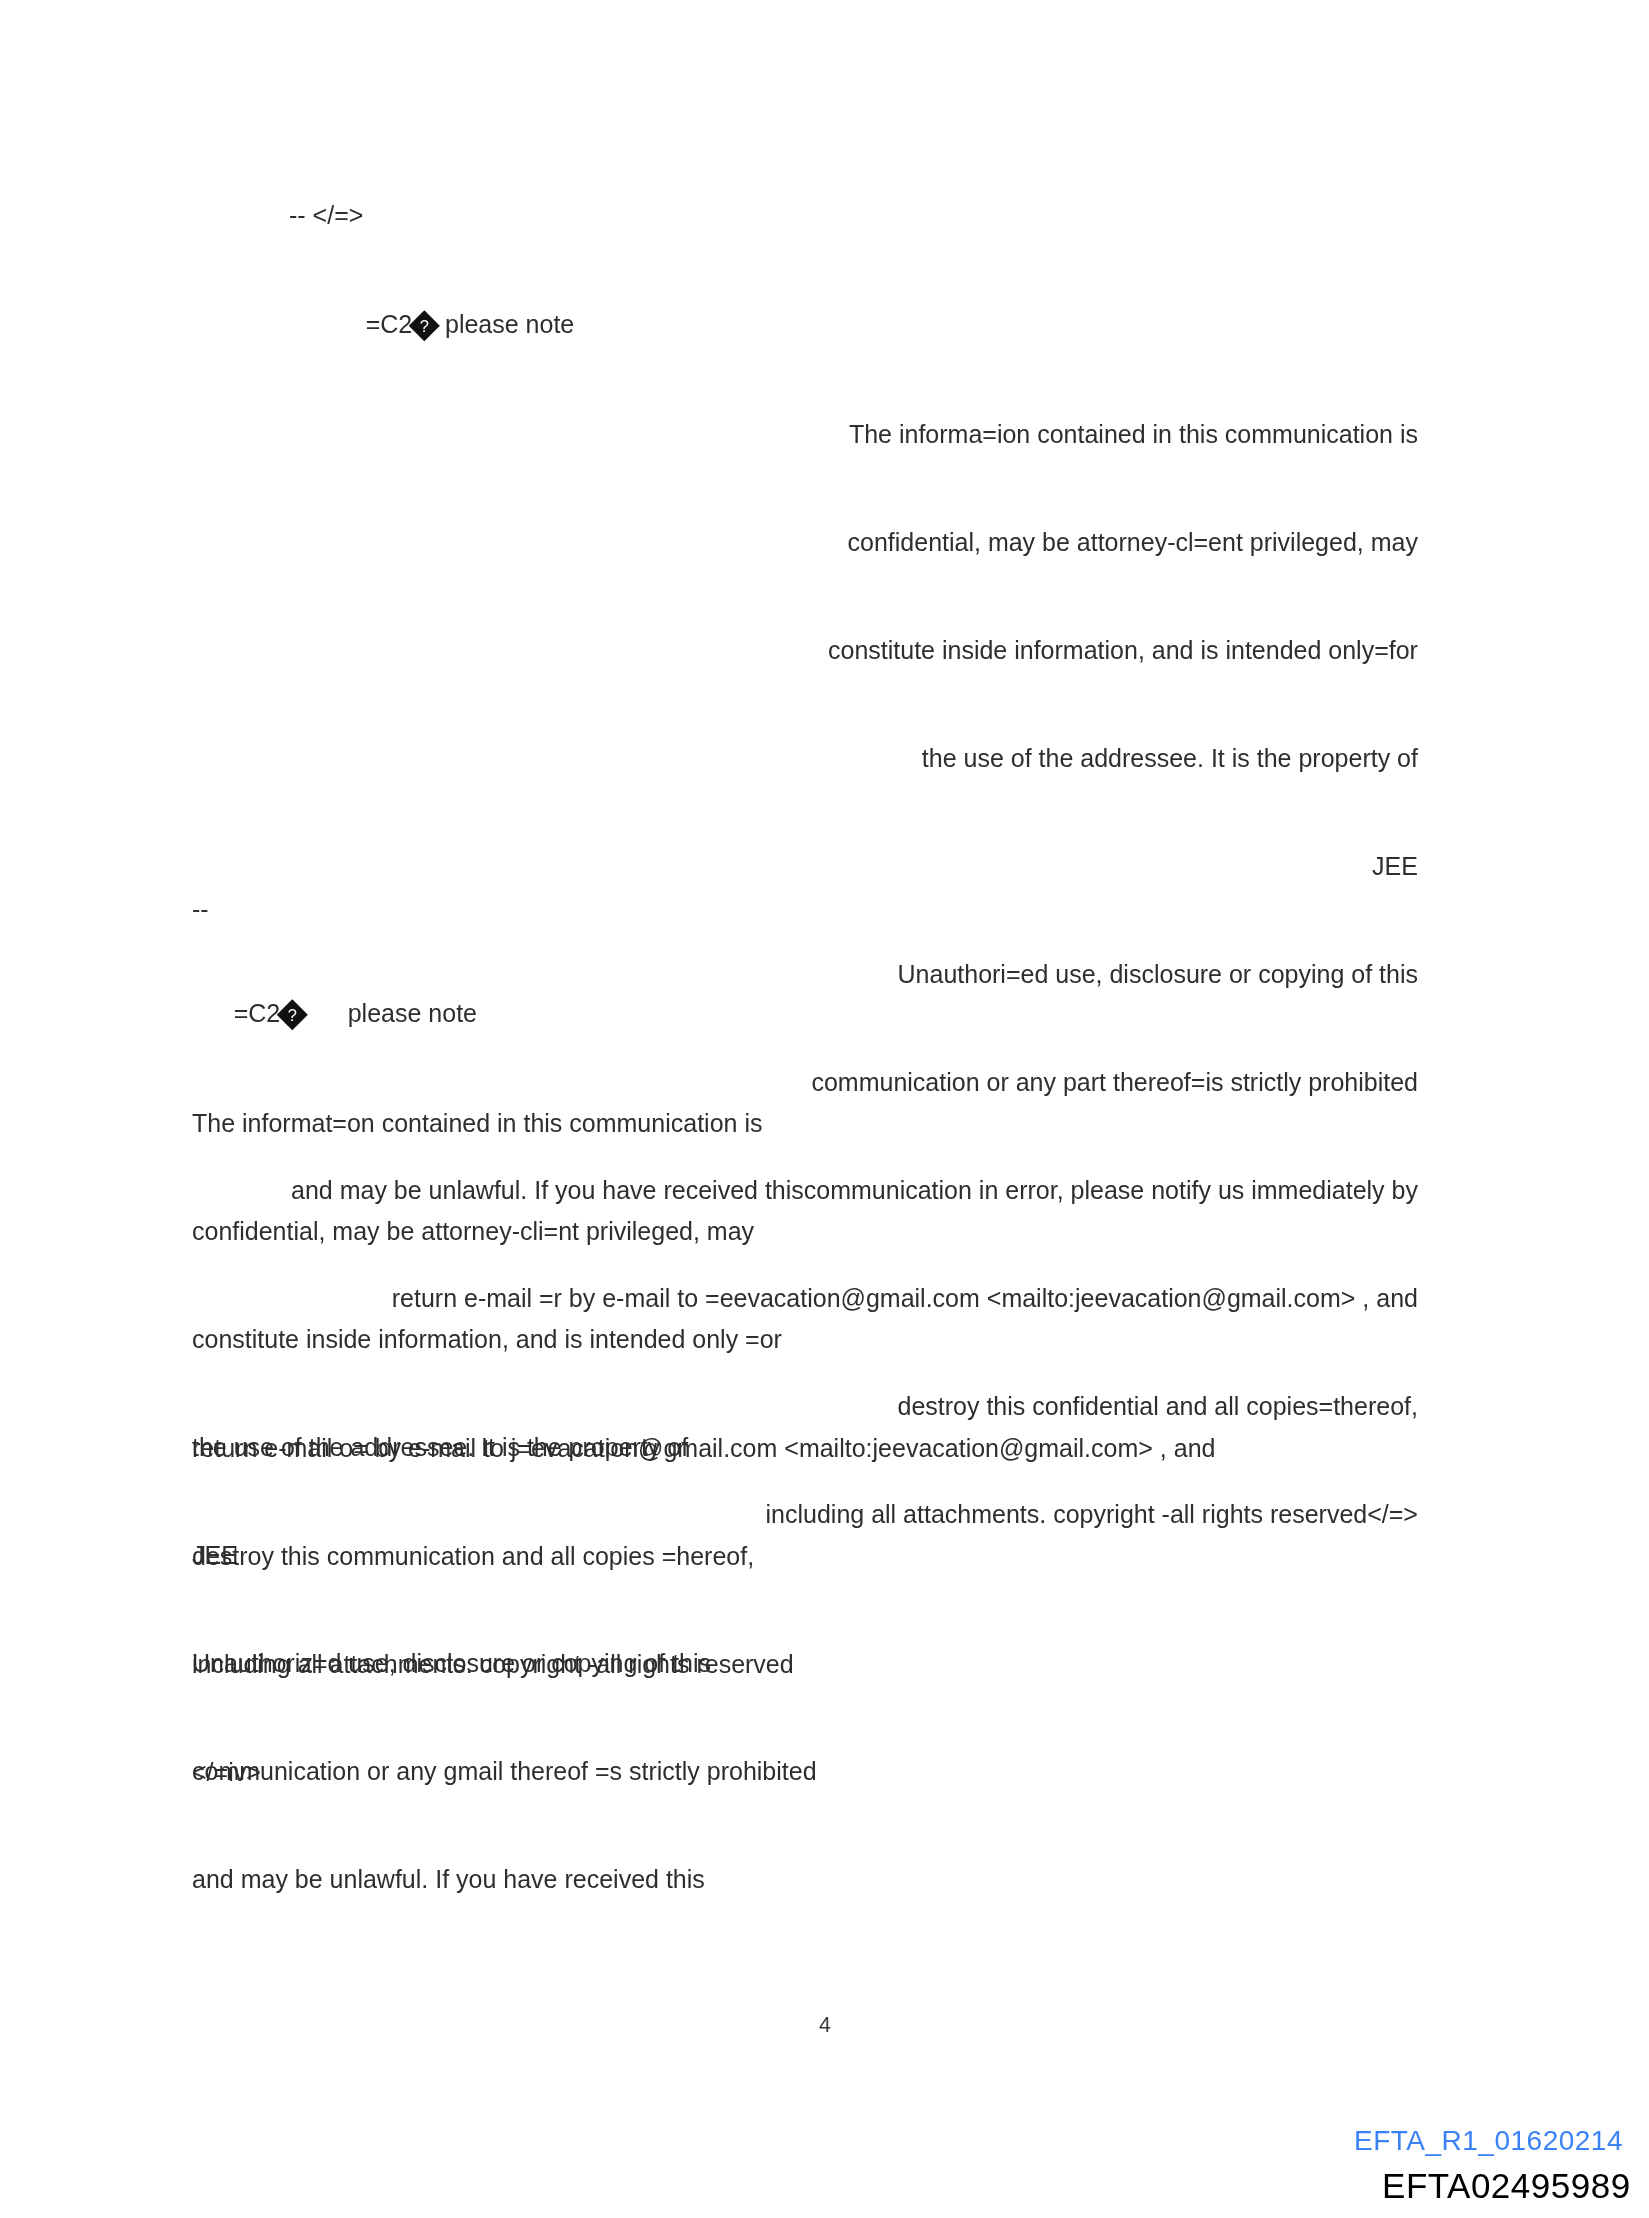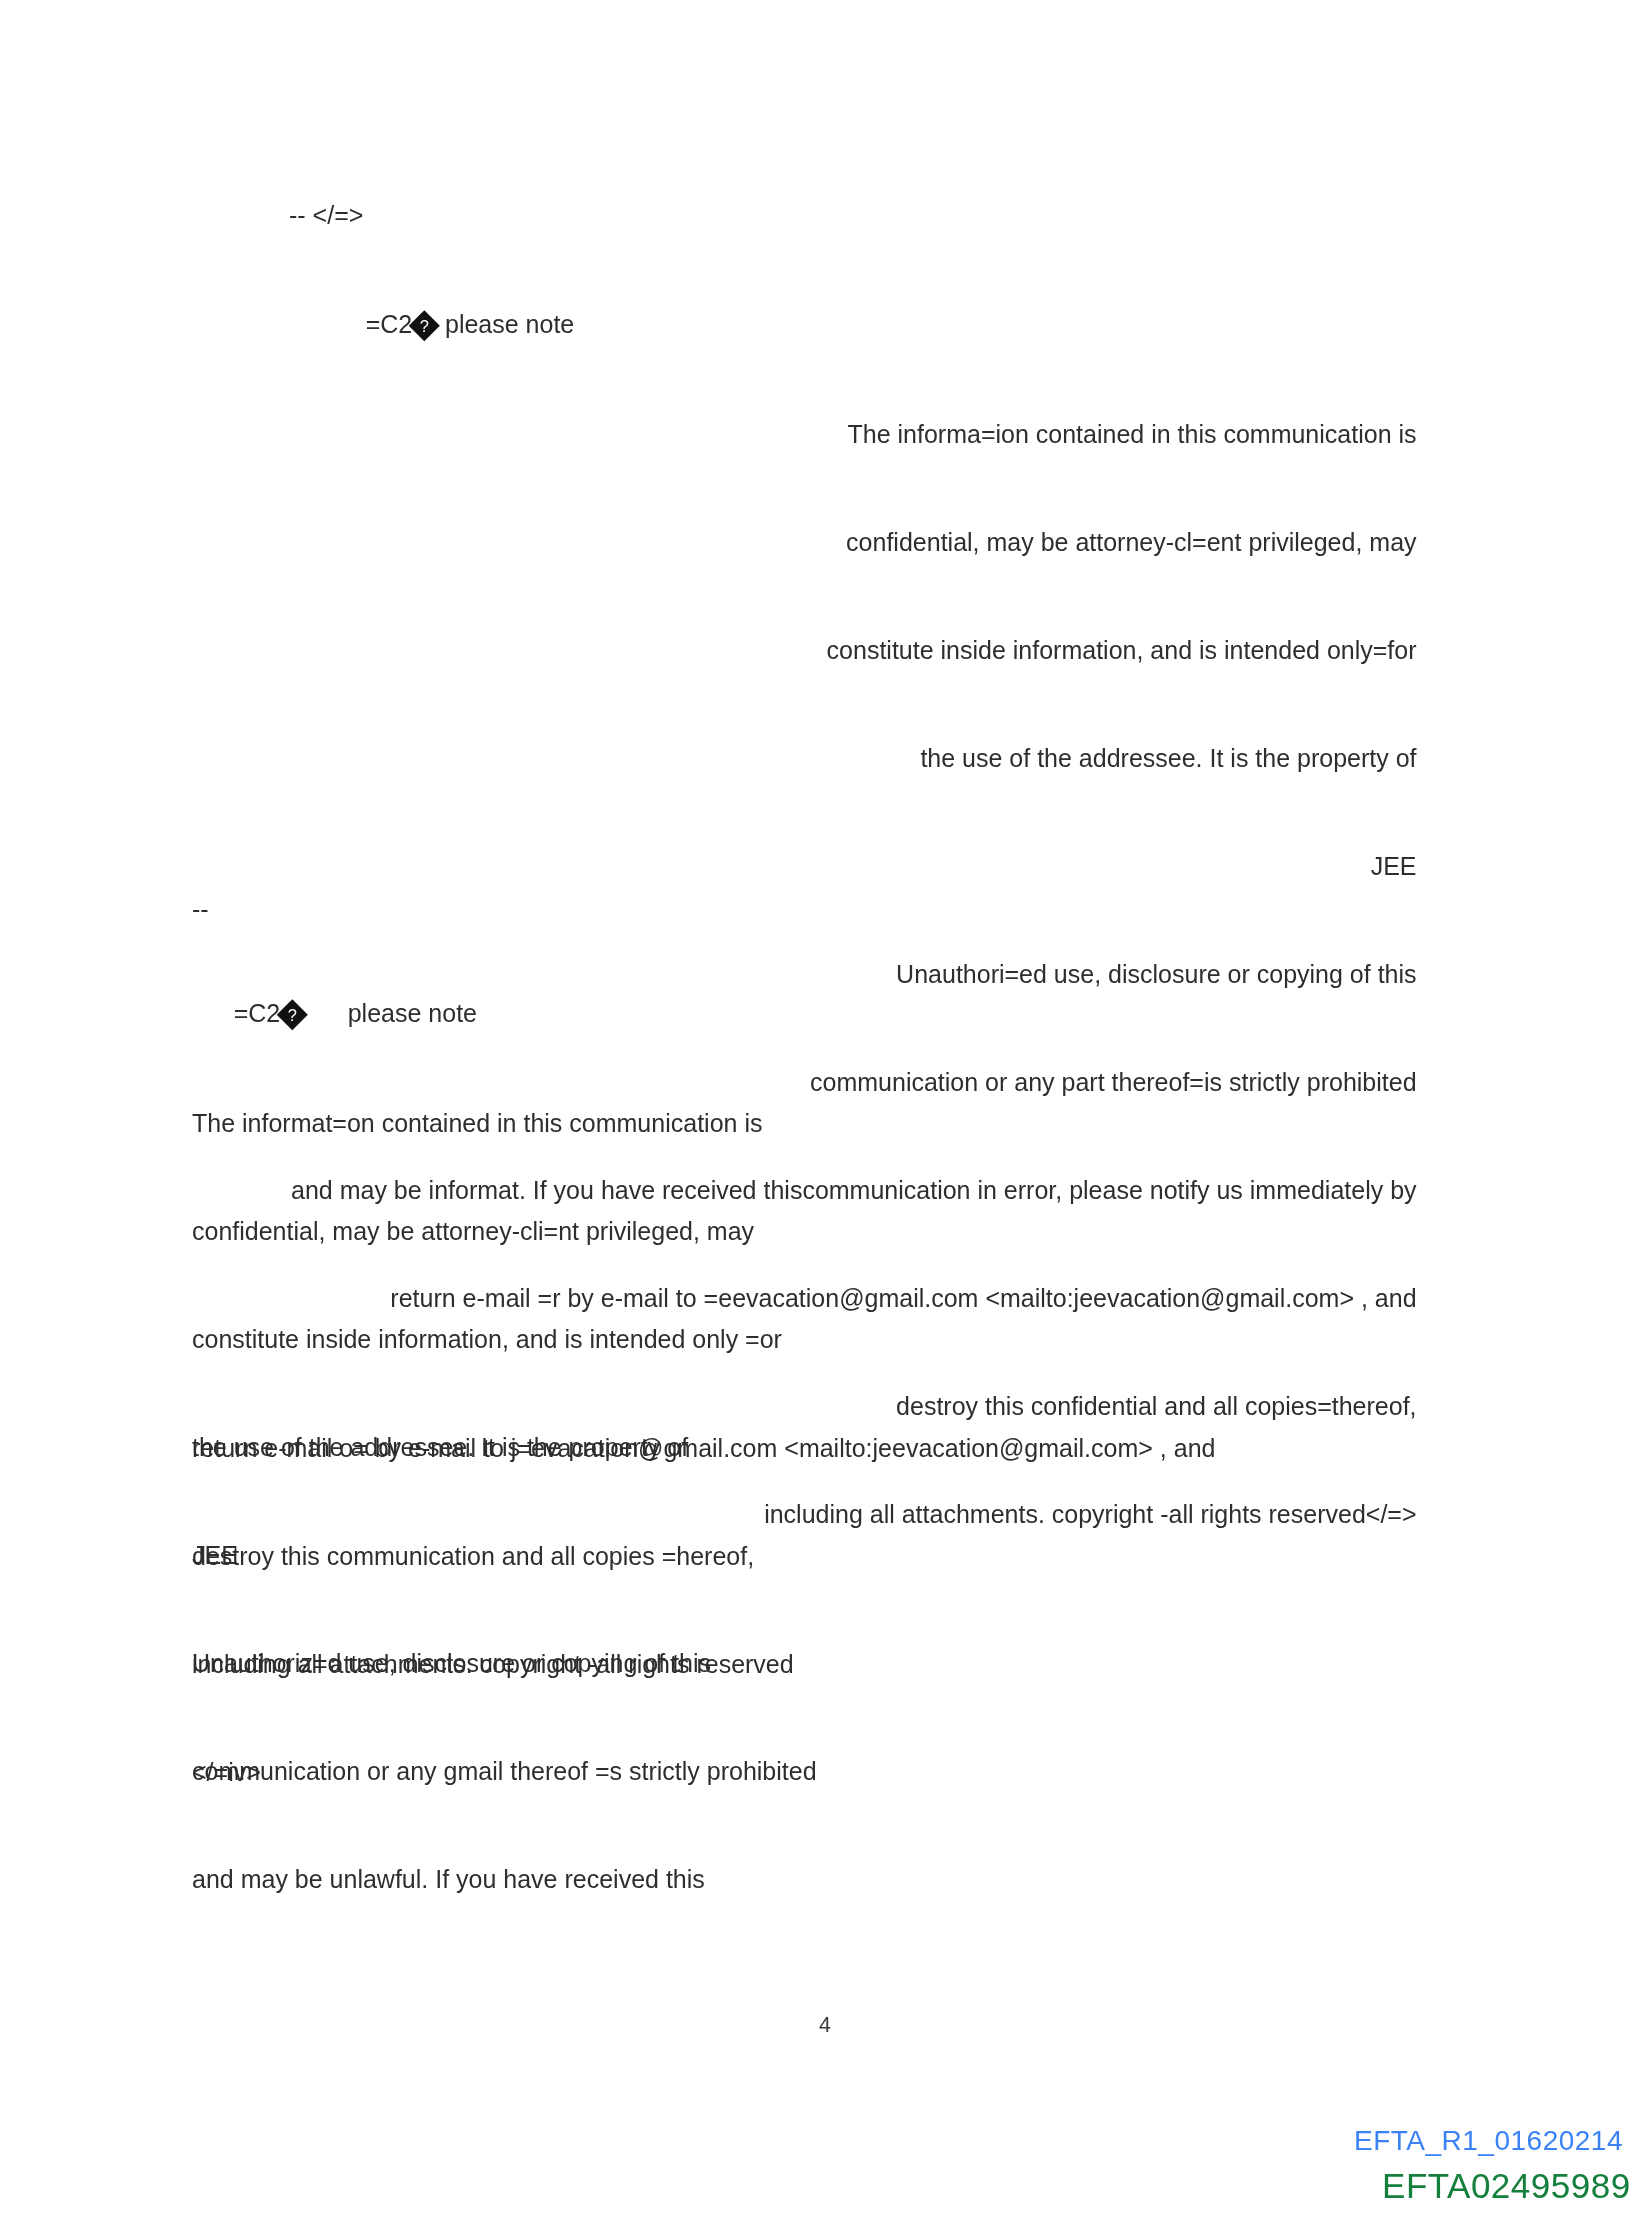--- a/index.html
+++ b/index.html
@@ -129,21 +129,21 @@
     top: 2125px;
     color: #3b82f6;
     font-size: 28px;
     letter-spacing: 0.5px;
     font-family: "Liberation Sans", sans-serif;
   }
   #bates-control {
     position: absolute;
     right: 19.4px;
     top: 2166px;
-    color: #15803d;
+    color: #000000;
     font-size: 35px;
     letter-spacing: 0.5px;
     font-family: "Liberation Sans", sans-serif;
   }
 </style>
 </head>
 <body>
 
 <div class="page">
 
@@ -156,21 +156,21 @@
     </div>
 
     <div class="doc-text b1-body">
       <span class="para-line">The informa=ion contained in this communication is</span>
       <span class="para-line">confidential, may be attorney-cl=ent privileged, may</span>
       <span class="para-line">constitute inside information, and is intended only=for</span>
       <span class="para-line">the use of the addressee. It is the property of</span>
       <span class="para-line">JEE</span>
       <span class="para-line">Unauthori=ed use, disclosure or copying of this</span>
       <span class="para-line">communication or any part thereof=is strictly prohibited</span>
-      <span class="para-line">and may be informat. If you have received thiscommunication in error, please notify us immediately by</span>
+      <span class="para-line">and may be unlawful. If you have received thiscommunication in error, please notify us immediately by</span>
       <span class="para-line">return e-mail =r by e-mail to =eevacation@gmail.com &lt;mailto:jeevacation@gmail.com&gt; , and</span>
       <span class="para-line">destroy this confidential and all copies=thereof,</span>
       <span class="para-line">including all attachments. copyright -all rights reserved&lt;/=&gt;</span>
     </div>
   </div>
 
   <div id="block-two">
 
     <div class="doc-text b2-sig">--</div>
 

